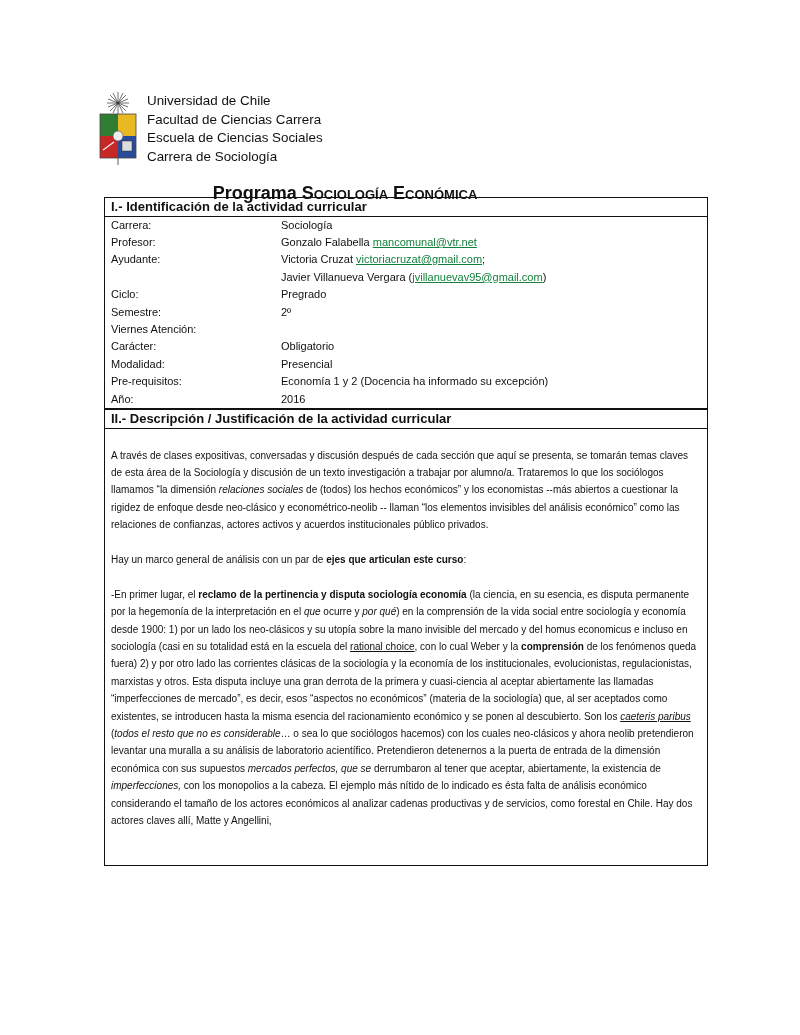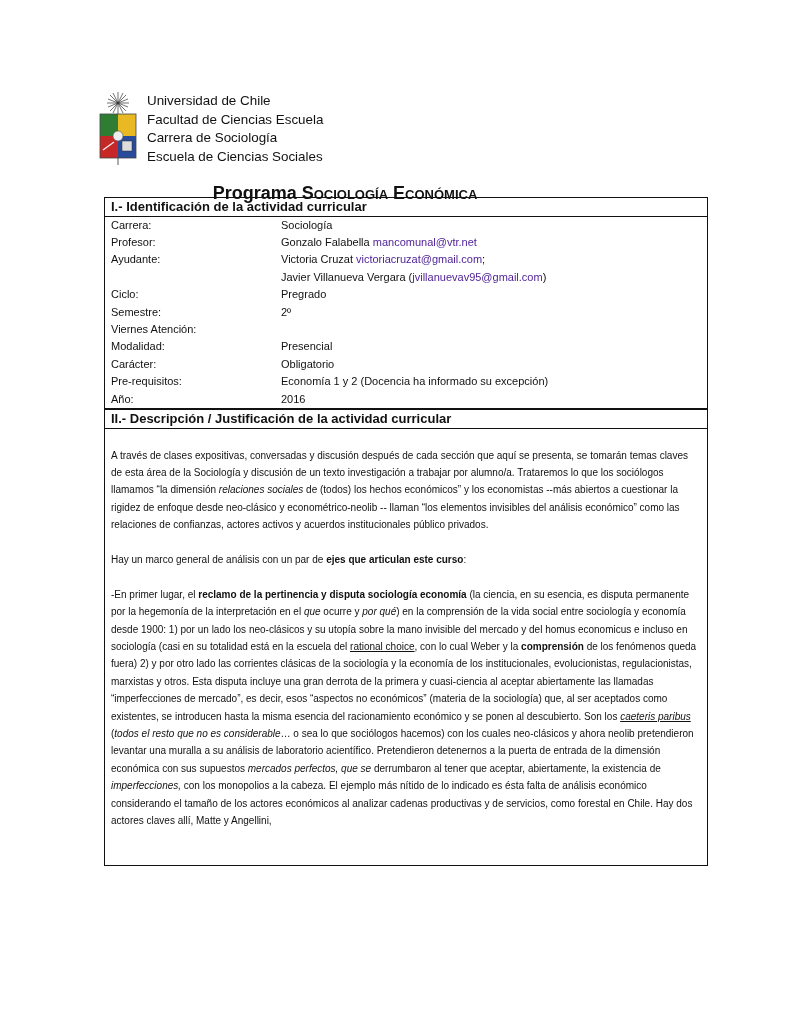--- a/index.html
+++ b/index.html
@@ -17,21 +17,21 @@
     .doc-title .sc { font-variant: small-caps; }
 
     .box { position: absolute; left: 104px; width: 604px; border: 1.4px solid #111; box-sizing: border-box; }
     .section-head { font-weight: bold; font-size: 13px; line-height: 17.5px; padding: 0 6px;
                     border-bottom: 1.4px solid #111; white-space: nowrap; }
     .id-box { top: 197px; }
     .rows { padding: 0 6px 0 6px; font-size: 11px; line-height: 17.4px; }
     .row { display: flex; white-space: nowrap; }
     .row .lbl { width: 170px; flex: none; }
     .row .val { flex: 1; }
-    a.mail { color: #4c1d95; }
+    a.mail { color: #15803d; text-decoration: underline; }
 
     .desc-box { top: 409px; height: 457px; border-bottom: 1.4px solid #111; }
     .desc-body { padding: 18px 6px 0 6px; font-size: 10px; line-height: 17.4px; }
     .desc-body p { margin: 0 0 17.4px 0; }
     .desc-body b { font-weight: bold; }
     .desc-body i { font-style: italic; }
     .u { text-decoration: underline; }
   </style>
 </head>
 <body>
@@ -55,23 +55,23 @@
       <rect x="3" y="46" width="18" height="22" fill="#c62828"></rect>
       <rect x="21" y="46" width="18" height="22" fill="#2a4a9a"></rect>
       <circle cx="21" cy="46" r="5" fill="#eee" stroke="#555" stroke-width="0.6"></circle>
       <rect x="25" y="51" width="10" height="10" fill="#ddd" stroke="#333" stroke-width="0.5"></rect>
       <line x1="6" y1="60" x2="17" y2="52" stroke="#eee" stroke-width="1.2"></line>
       <rect x="3" y="24" width="36" height="44" fill="none" stroke="#444" stroke-width="0.8"></rect>
       <line x1="21" y1="68" x2="21" y2="75" stroke="#333" stroke-width="0.8"></line>
     </svg>
     <div class="inst">
       <div>Universidad de Chile</div>
-      <div>Facultad de Ciencias Escuela</div>
+      <div>Facultad de Ciencias Carrera</div>
+      <div>Escuela de Ciencias Sociales</div>
       <div>Carrera de Sociología</div>
-      <div>Escuela de Ciencias Sociales</div>
     </div>
   </div>
 
   <div class="doc-title">
     <span>Programa </span><span class="sc">Sociología Económica</span>
   </div>
 
   <div class="box id-box">
     <div class="section-head">I.- Identificación de la actividad curricular</div>
     <div class="rows">
@@ -96,26 +96,26 @@
         <span class="val">Pregrado</span>
       </div>
       <div class="row">
         <span class="lbl">Semestre:</span>
         <span class="val">2º</span>
       </div>
       <div class="row">
         <span class="lbl">Viernes Atención:</span>
       </div>
       <div class="row">
+        <span class="lbl">Carácter:</span>
+        <span class="val">Obligatorio</span>
+      </div>
+      <div class="row">
         <span class="lbl">Modalidad:</span>
         <span class="val">Presencial</span>
-      </div>
-      <div class="row">
-        <span class="lbl">Carácter:</span>
-        <span class="val">Obligatorio</span>
       </div>
       <div class="row">
         <span class="lbl">Pre-requisitos:</span>
         <span class="val">Economía 1 y 2 (Docencia ha informado su excepción)</span>
       </div>
       <div class="row">
         <span class="lbl">Año:</span>
         <span class="val">2016</span>
       </div>
     </div>

